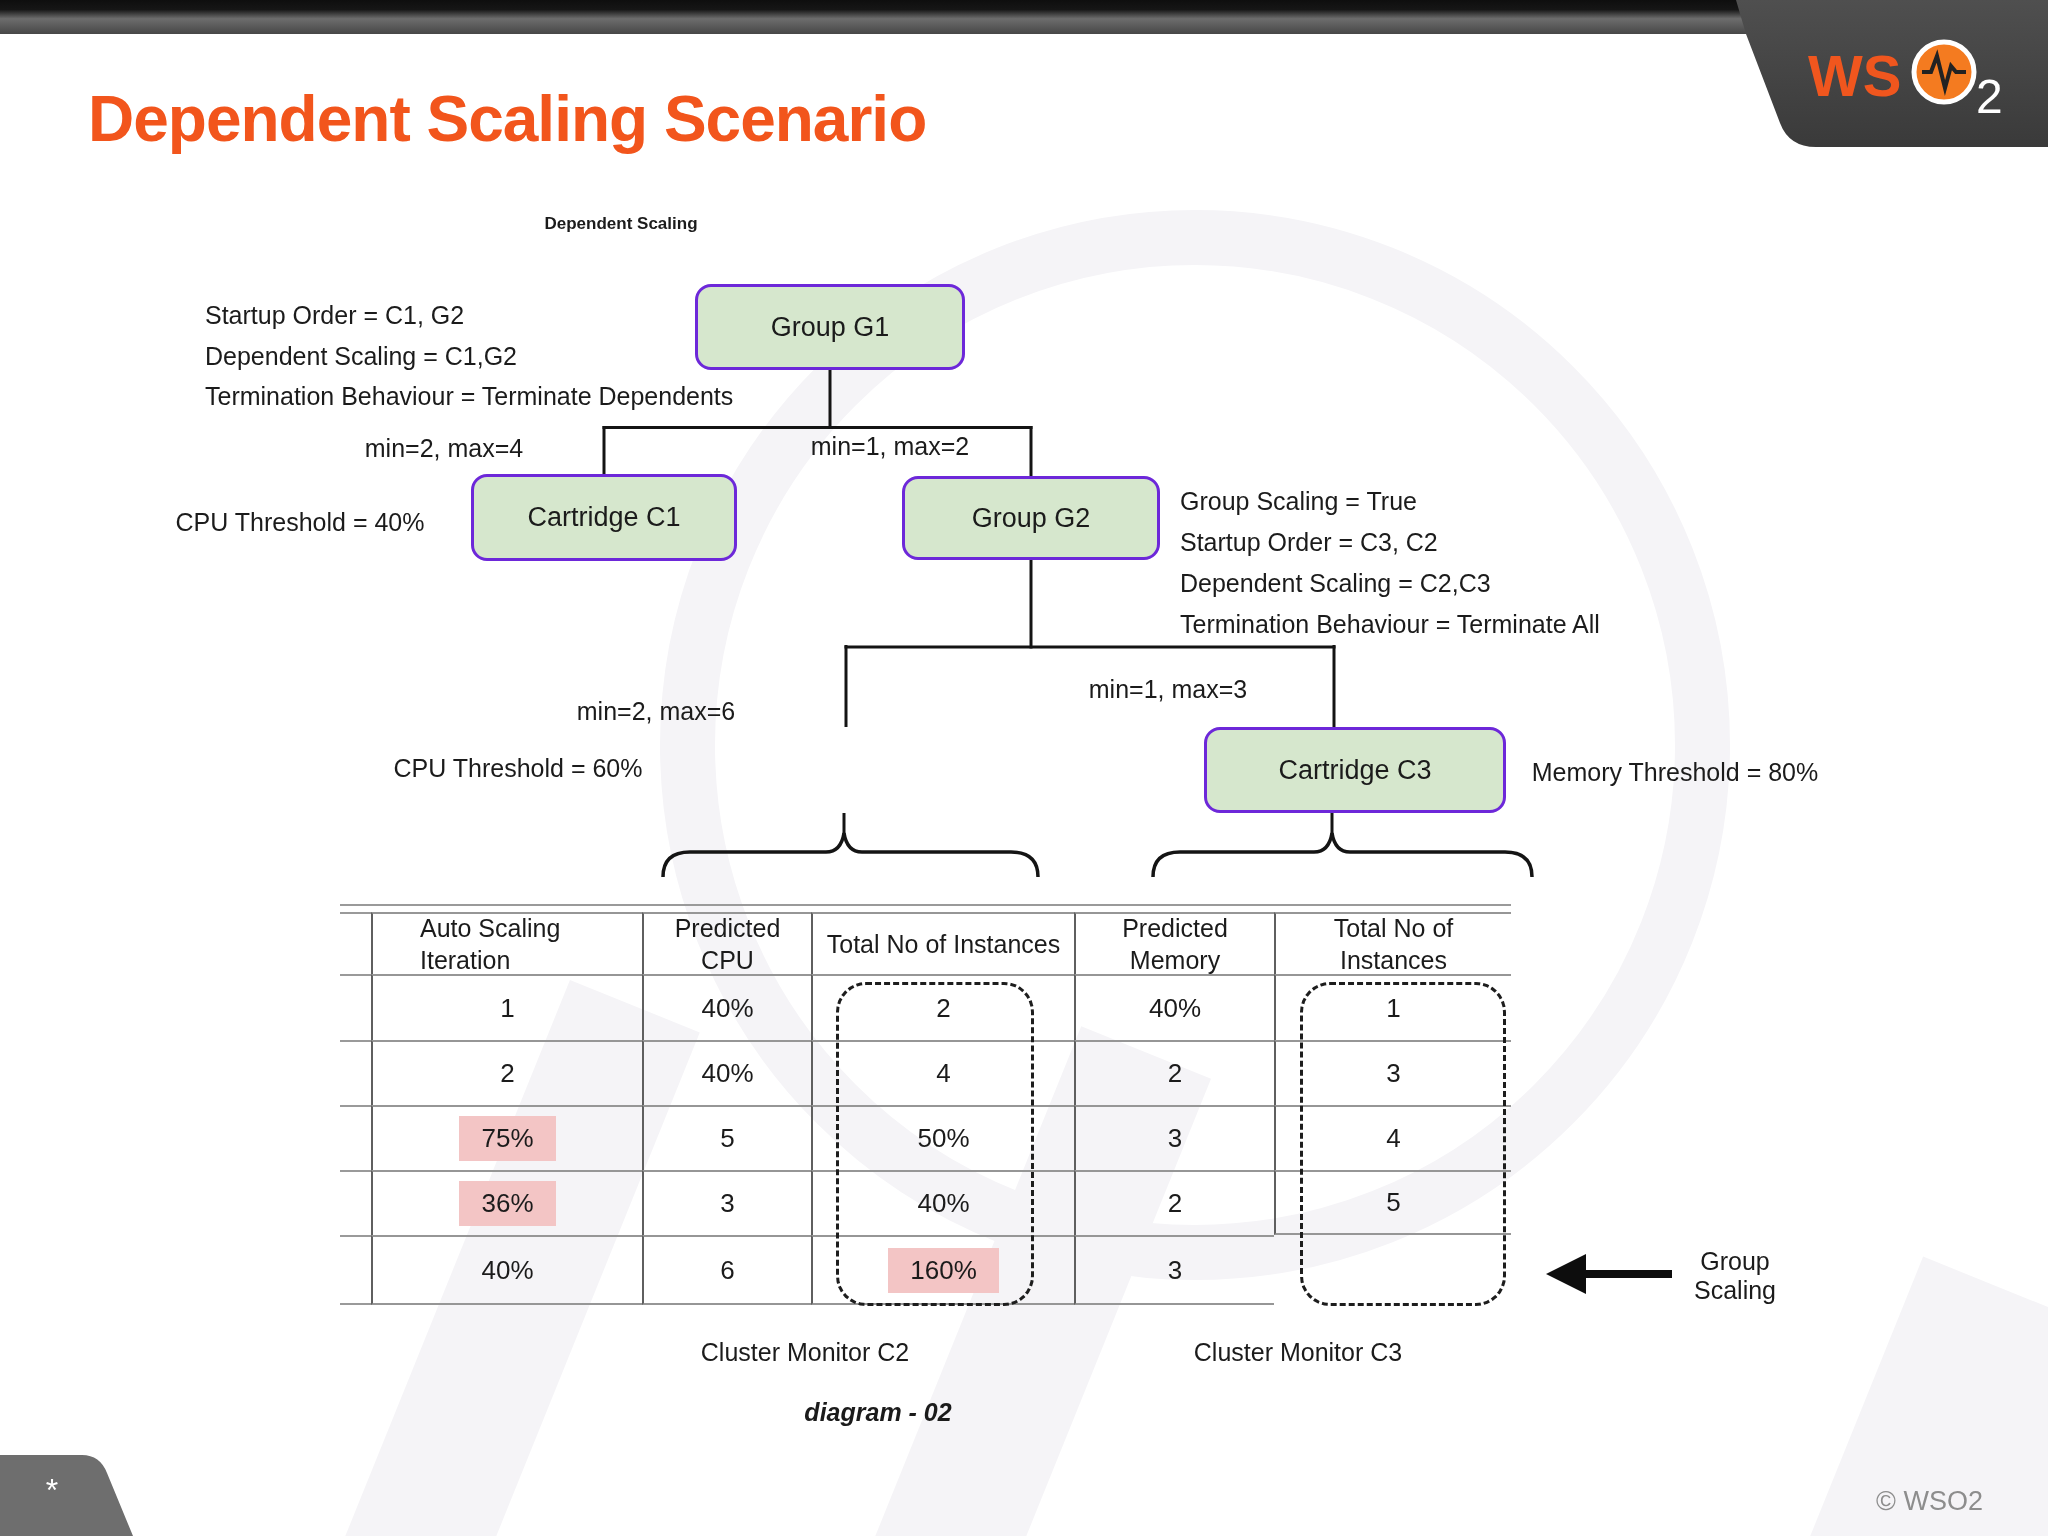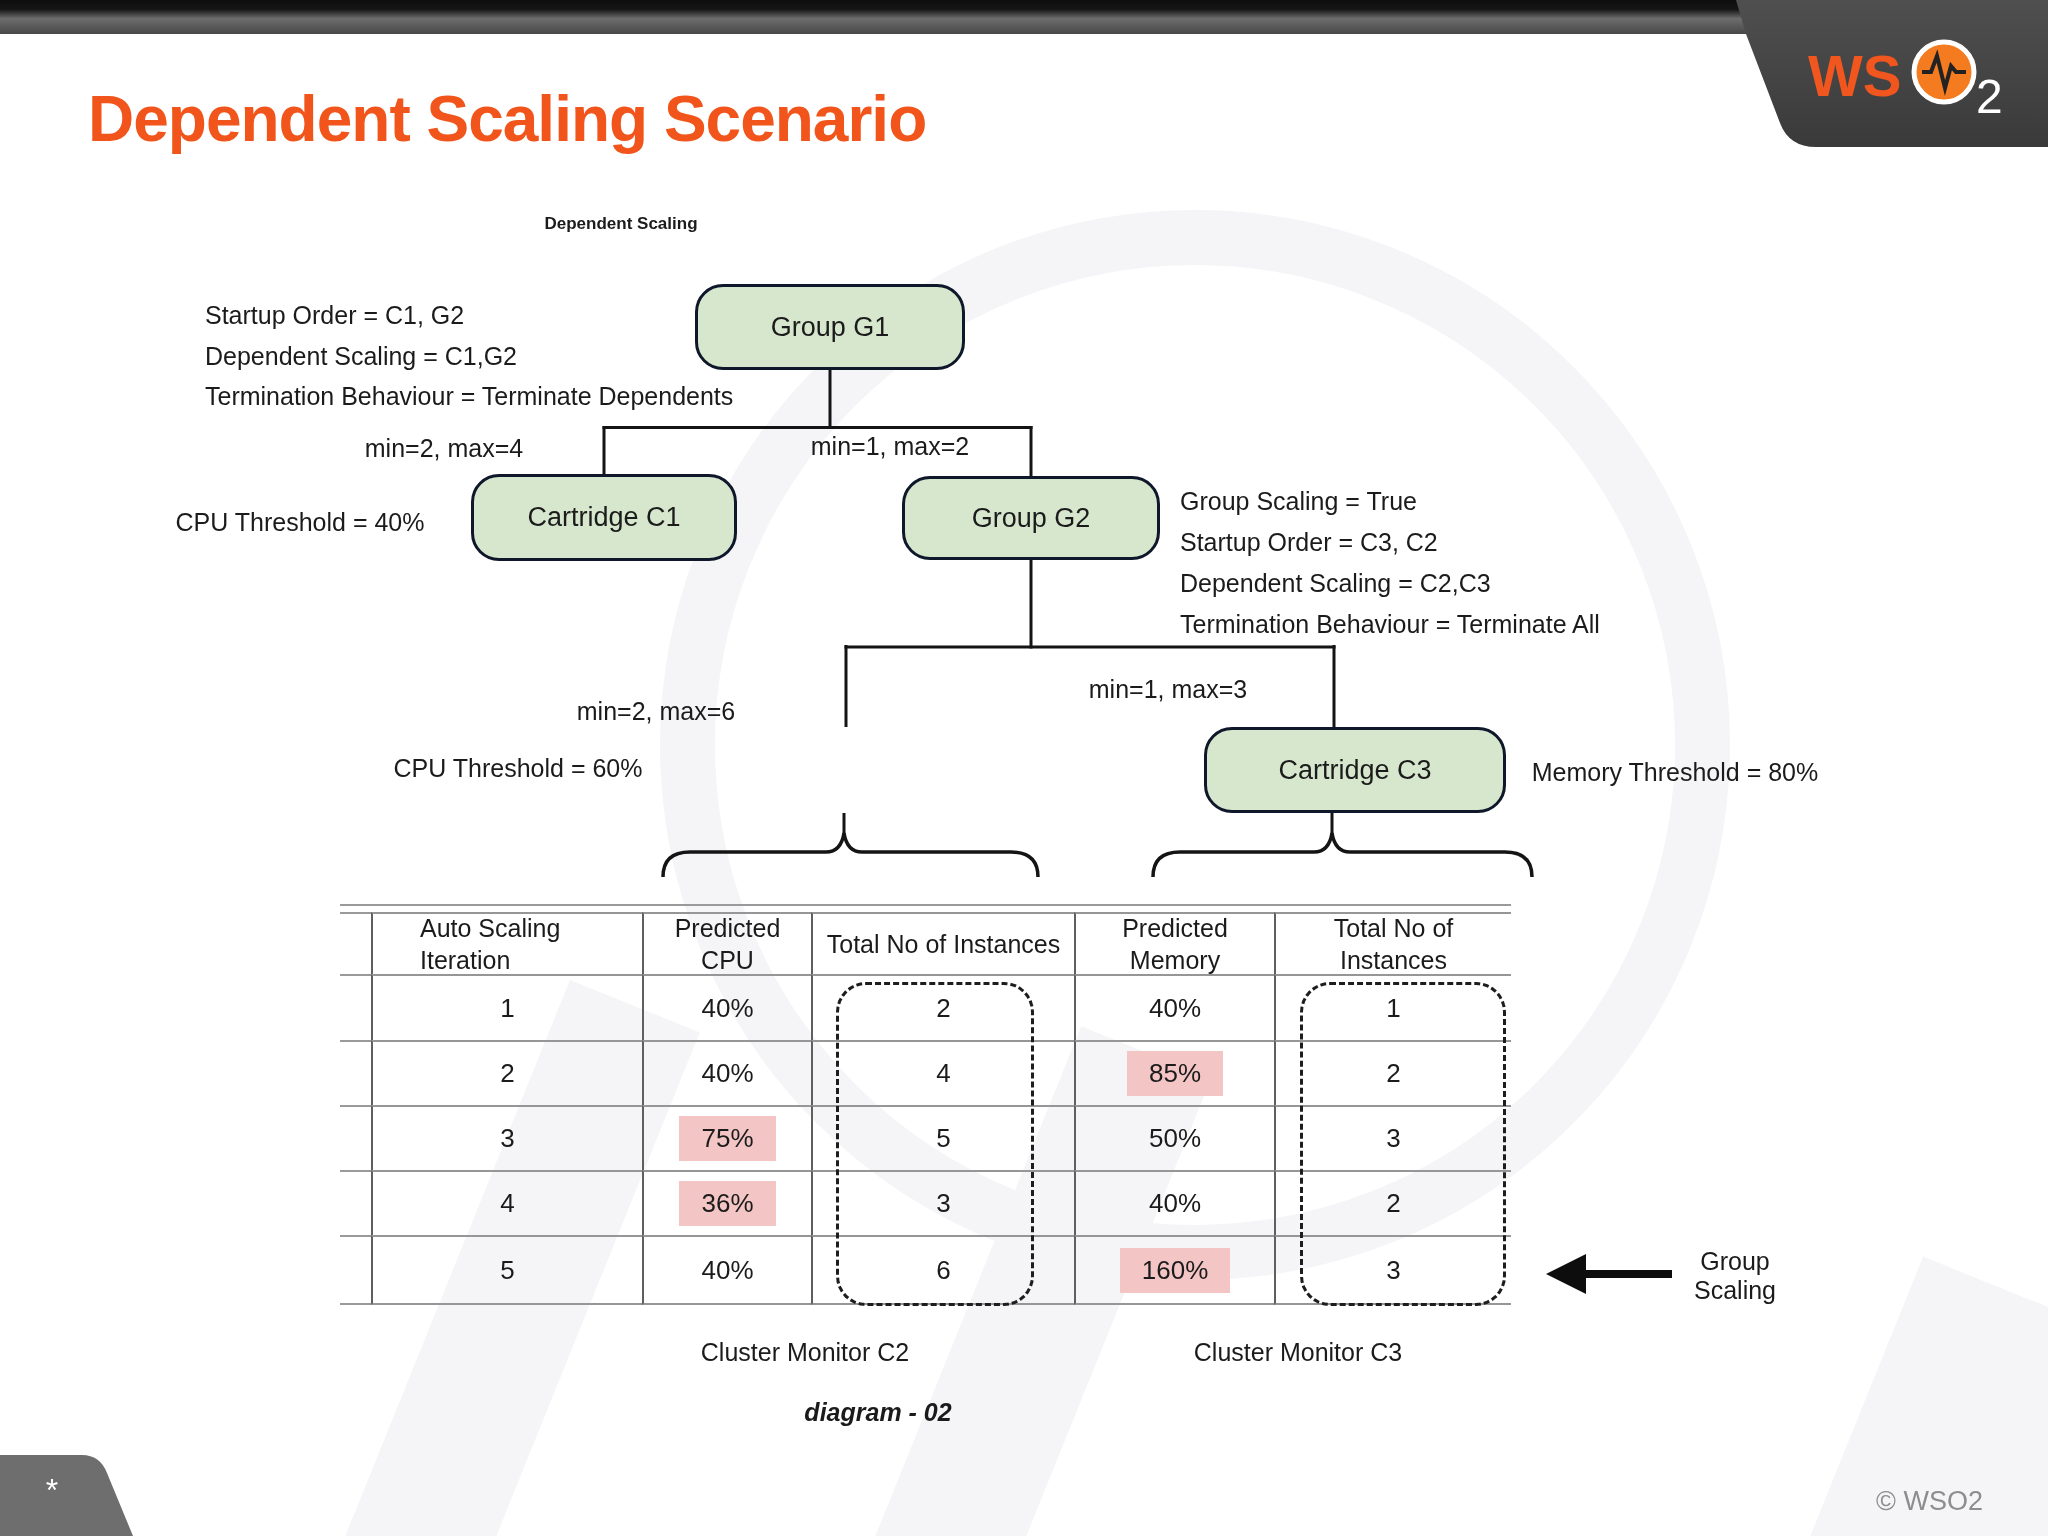--- a/index.html
+++ b/index.html
@@ -16,22 +16,22 @@
   
   .topbar{position:absolute;left:0;top:0;width:2048px;height:34px;z-index:6;
           background:linear-gradient(180deg,#0e0e0e 0%,#161616 28%,#6d6d6d 55%,#474747 100%);}
   .logo-svg{position:absolute;left:1688px;top:0;z-index:7;}
   .main-title{position:absolute;left:88px;top:82px;font-size:64px;font-weight:bold;
               letter-spacing:-1px;color:var(--accent,#F2551C);z-index:3;white-space:nowrap;}
 
   
   .lines-svg{position:absolute;left:0;top:0;z-index:2;pointer-events:none;}
   .diagram-title{position:absolute;left:621px;top:224px;font-size:17px;font-weight:bold;z-index:3;}
-  .node{position:absolute;background:var(--node-green,#D6E7CD);border:3px solid #0f172a;
-        border-radius:28px;display:flex;align-items:center;justify-content:center;
+  .node{position:absolute;background:var(--node-green,#D6E7CD);border:3px solid #6d28d9;
+        border-radius:16px;display:flex;align-items:center;justify-content:center;
         font-size:27px;z-index:3;box-sizing:border-box;}
   .ann{position:absolute;font-size:25px;white-space:nowrap;z-index:3;}
 
   
   .table-topline{position:absolute;left:340px;top:904px;width:1171px;height:2px;background:#9a9a9a;z-index:3;}
   .overhang{position:absolute;left:340px;width:33px;height:2px;background:#9a9a9a;z-index:3;}
   .table-grid{position:absolute;left:371px;top:912px;display:grid;z-index:3;
               grid-template-columns:271px 169px 263px 200px 237px;
               grid-template-rows:62px 66px 65px 65px 65px 70px;}
   .cell{border-top:2px solid #969696;border-left:2px solid #5f5f5f;box-sizing:border-box;
@@ -143,23 +143,20 @@
       <div class="cell header h3">Predicted Memory</div>
       <div class="cell header h4">Total No of Instances</div>
       <div class="cell">1</div>
       <div class="cell">40%</div>
       <div class="cell">2</div>
       <div class="cell">40%</div>
       <div class="cell">1</div>
       <div class="cell">2</div>
       <div class="cell">40%</div>
       <div class="cell">4</div>
-      <div class="cell">
-        <span class="hl">85%</span>
-      </div>
       <div class="cell">2</div>
       <div class="cell">3</div>
       <div class="cell">
         <span class="hl">75%</span>
       </div>
       <div class="cell">5</div>
       <div class="cell">50%</div>
       <div class="cell">3</div>
       <div class="cell">4</div>
       <div class="cell">

